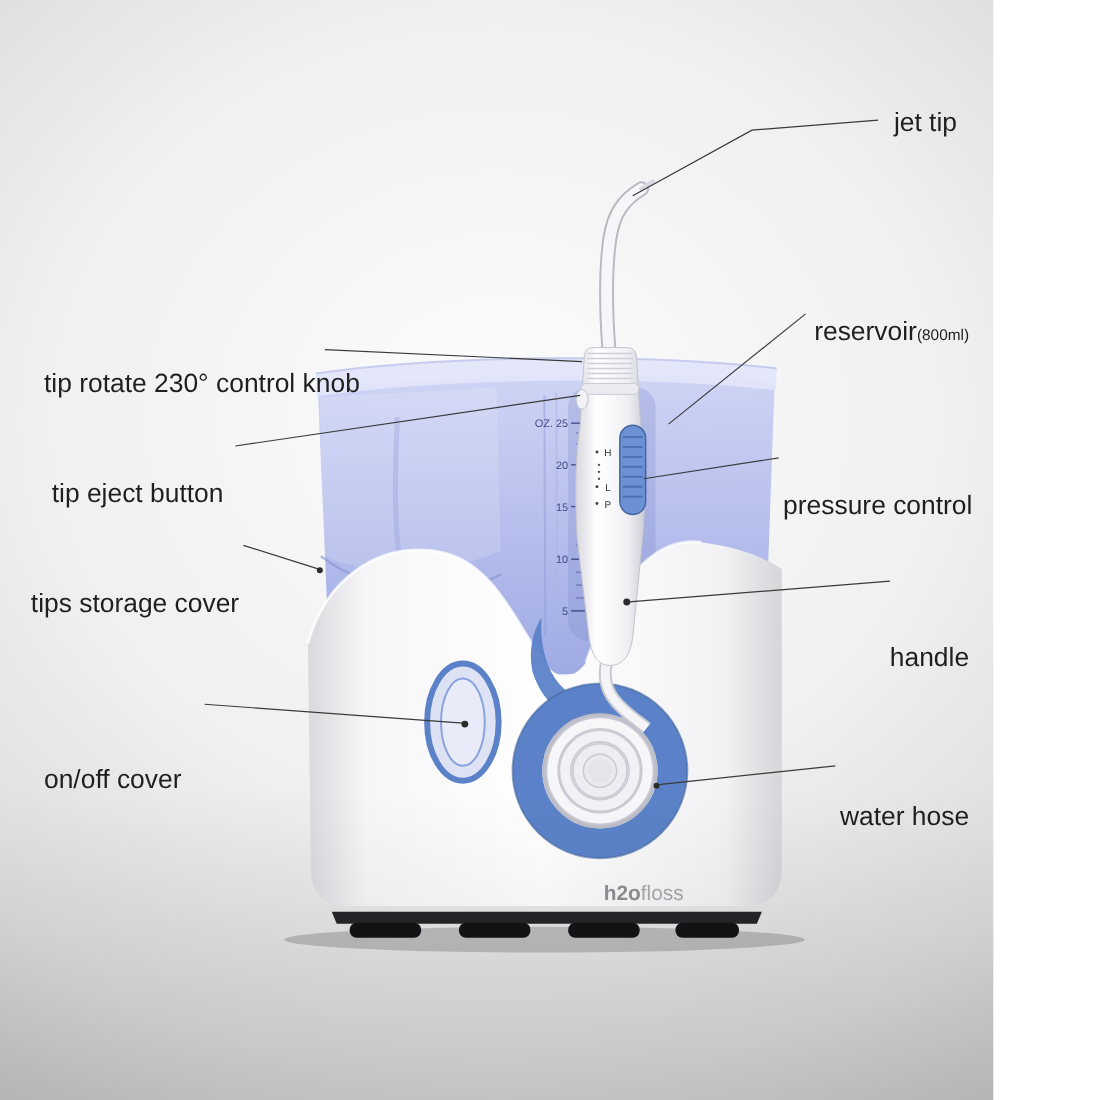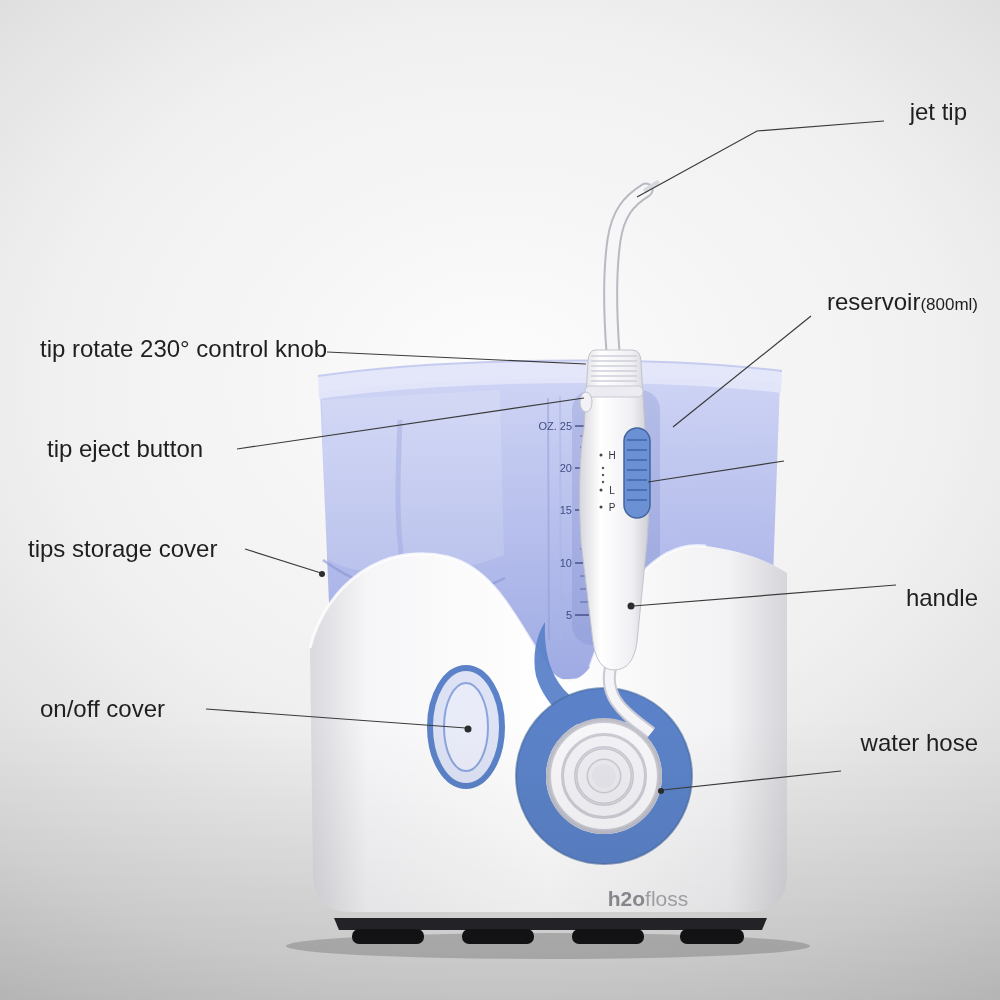--- a/index.html
+++ b/index.html
@@ -1,30 +1,30 @@
 <!DOCTYPE html>
 <html><head>
 <meta charset="utf-8">
 <style>
   html,body{margin:0;padding:0;}
   body{width:1000px;height:1000px;overflow:hidden;font-family:"Liberation Sans",sans-serif;}
   .stage{
-    position:relative;width:1000px;height:1000px;
+    position:relative;width:903px;height:1000px;
     background:radial-gradient(120% 95% at 50% 38%, #fcfcfc 0%, #f0f0f0 38%, #dadada 64%, #acacac 100%);
   }
   .stage::after{
     content:"";position:absolute;inset:0;pointer-events:none;
     background:linear-gradient(180deg, rgba(255,255,255,0) 72%, rgba(0,0,0,0.10) 100%);
   }
   svg.overlay{position:absolute;inset:0;pointer-events:none;}
   .label{
     position:absolute;font-size:24px;color:#1f1f1f;white-space:nowrap;z-index:5;
   }
   .label.right{text-align:right;}
-  .label .sub{font-size:17px;}
+  .label .sub{font-size:14px;}
 </style>
 </head>
 <body>
 
 <div class="stage">
 
   <svg class="overlay" viewBox="0 0 1000 1000">
     <defs>
       <linearGradient id="tankG" x1="0" y1="0" x2="0" y2="1">
         <stop offset="0" stop-color="#ccd2f4"></stop>
@@ -195,18 +195,19 @@
         <circle cx="468" cy="729" r="3.5"></circle>
         <circle cx="661" cy="791" r="3"></circle>
       </g>
     </g>
   </svg>
 
   <div class="label right" style="right:33px;top:98px">jet tip</div>
   <div class="label right" style="right:22px;top:288px"><span>reservoir</span><span class="sub">(800ml)</span></div>
   <div class="label" style="left:40px;top:335px">tip rotate 230° control knob</div>
   <div class="label" style="left:47px;top:435px">tip eject button</div>
+  <div class="label right" style="right:19px;top:446px">pressure control</div>
   <div class="label" style="left:28px;top:535px">tips storage cover</div>
   <div class="label right" style="right:22px;top:584px">handle</div>
   <div class="label" style="left:40px;top:695px">on/off cover</div>
   <div class="label right" style="right:22px;top:729px">water hose</div>
 
 </div>
 
 </body></html>

